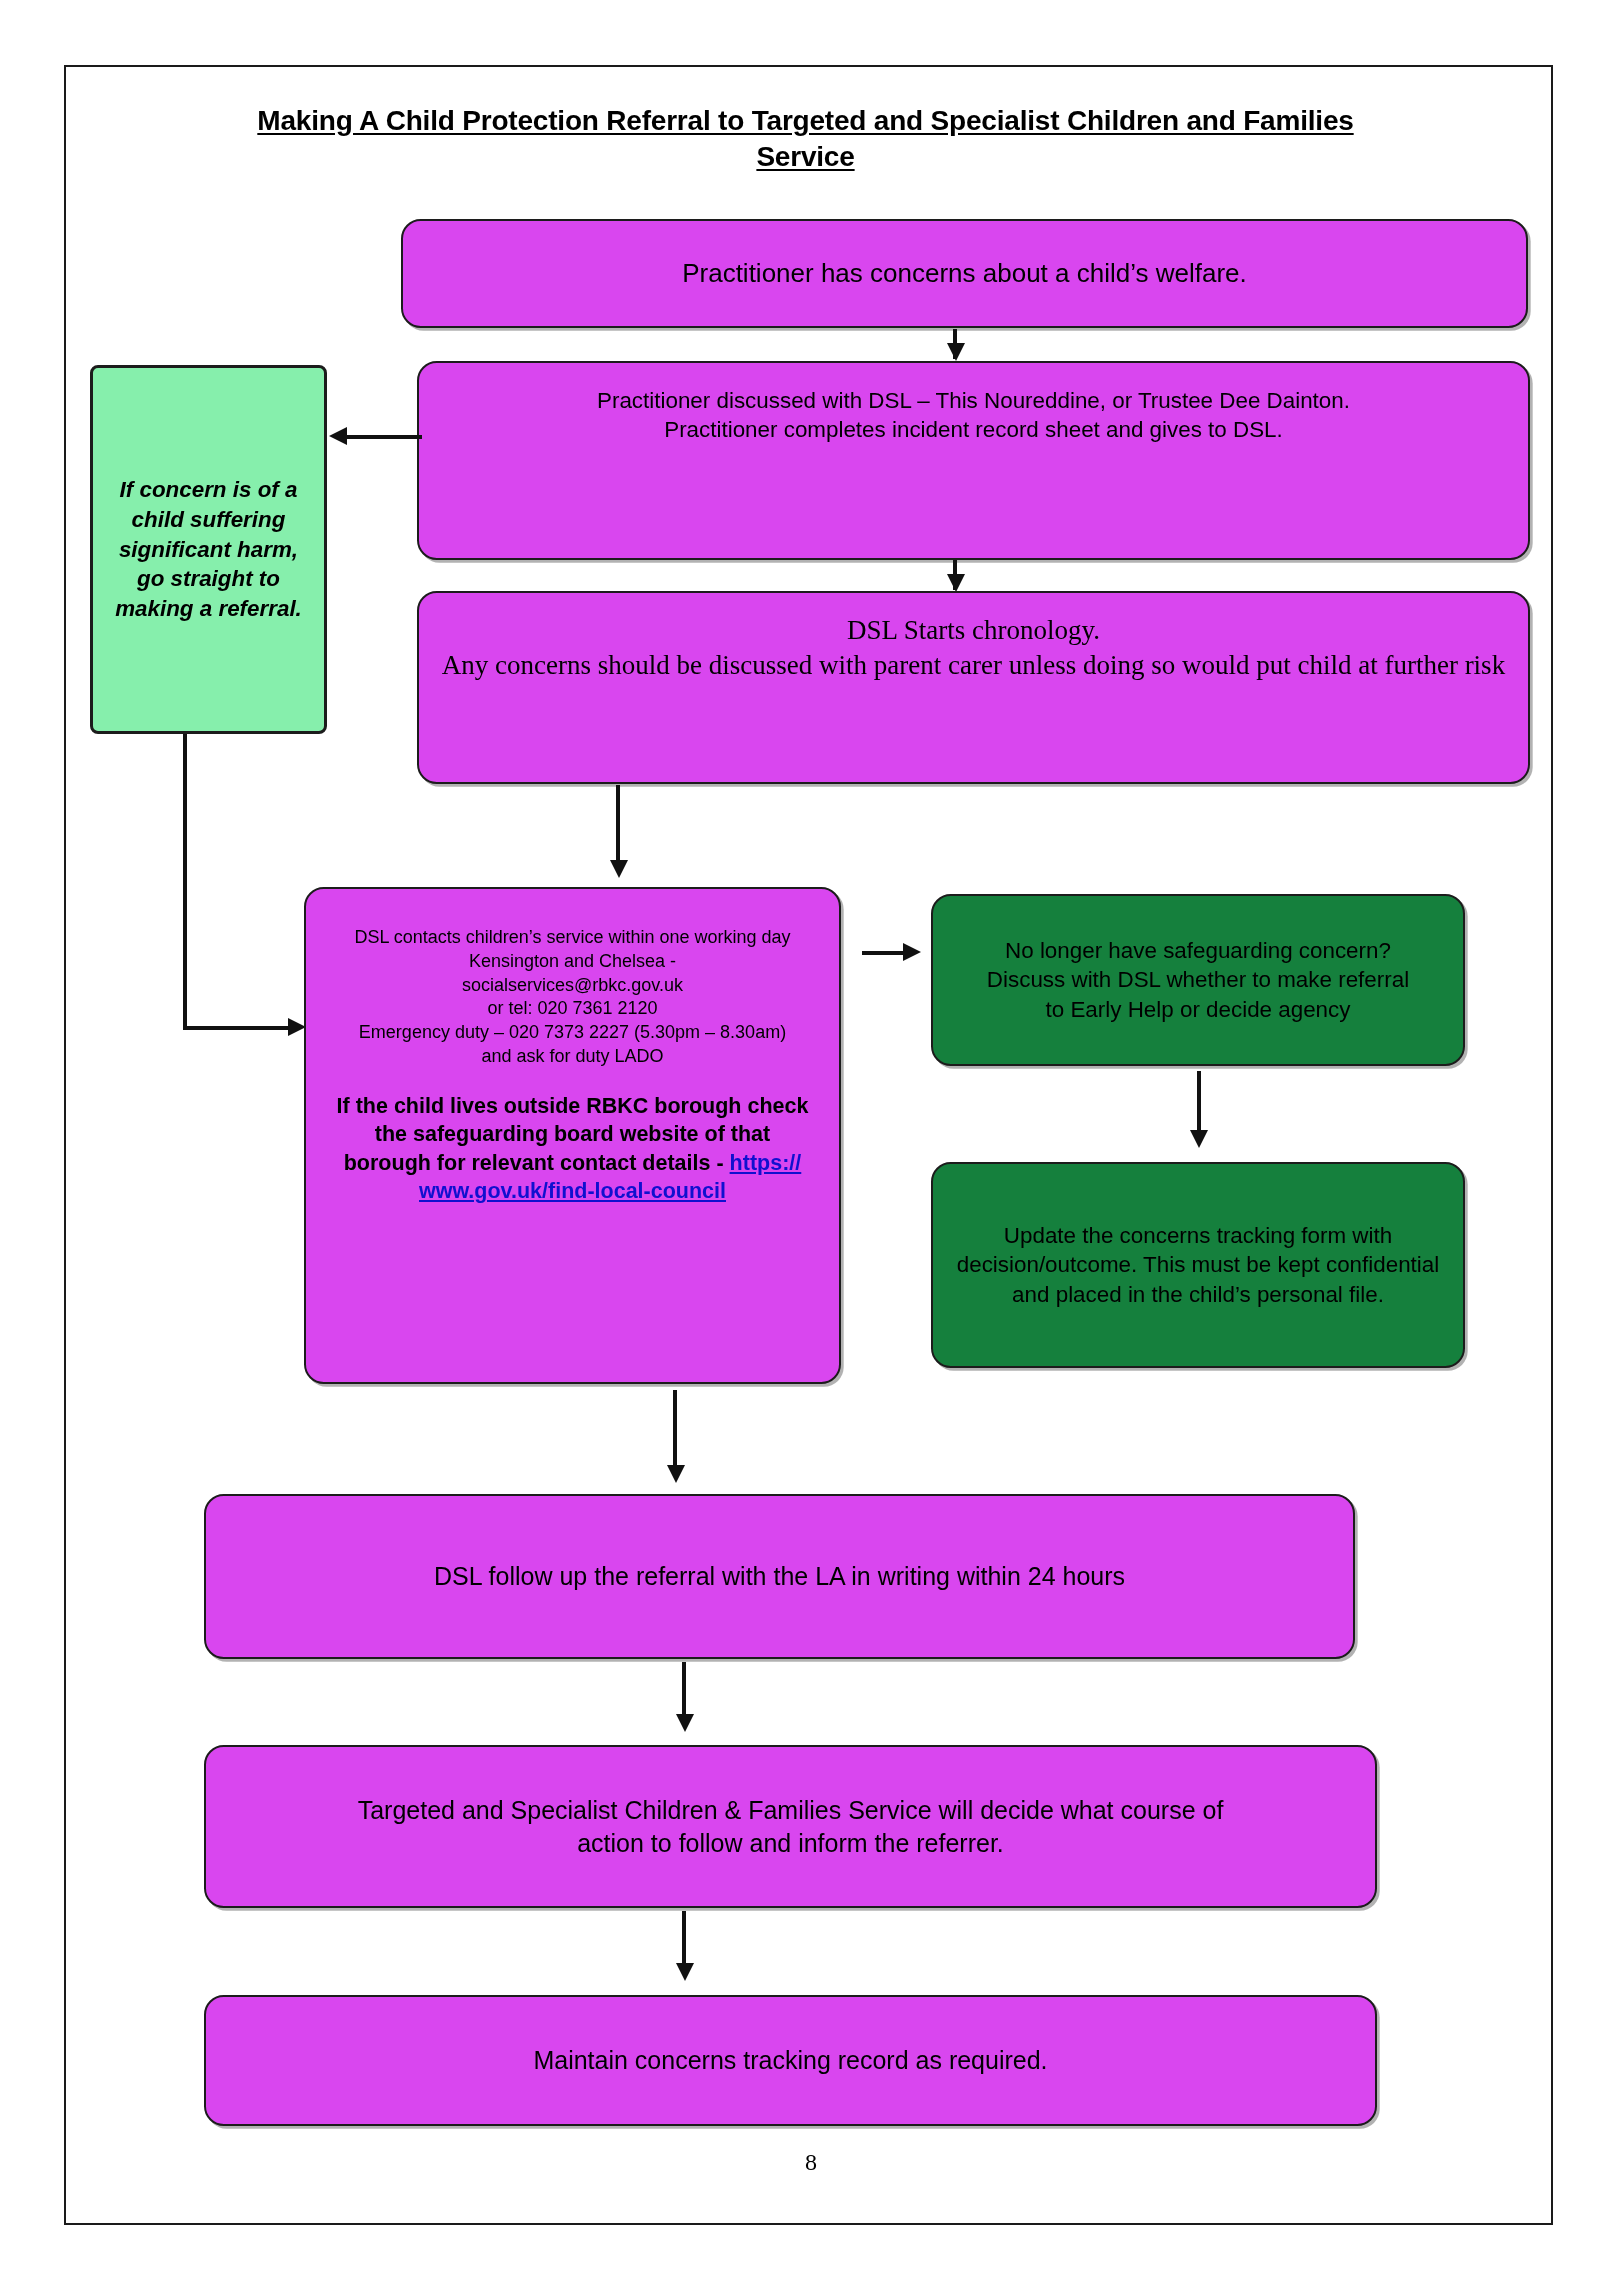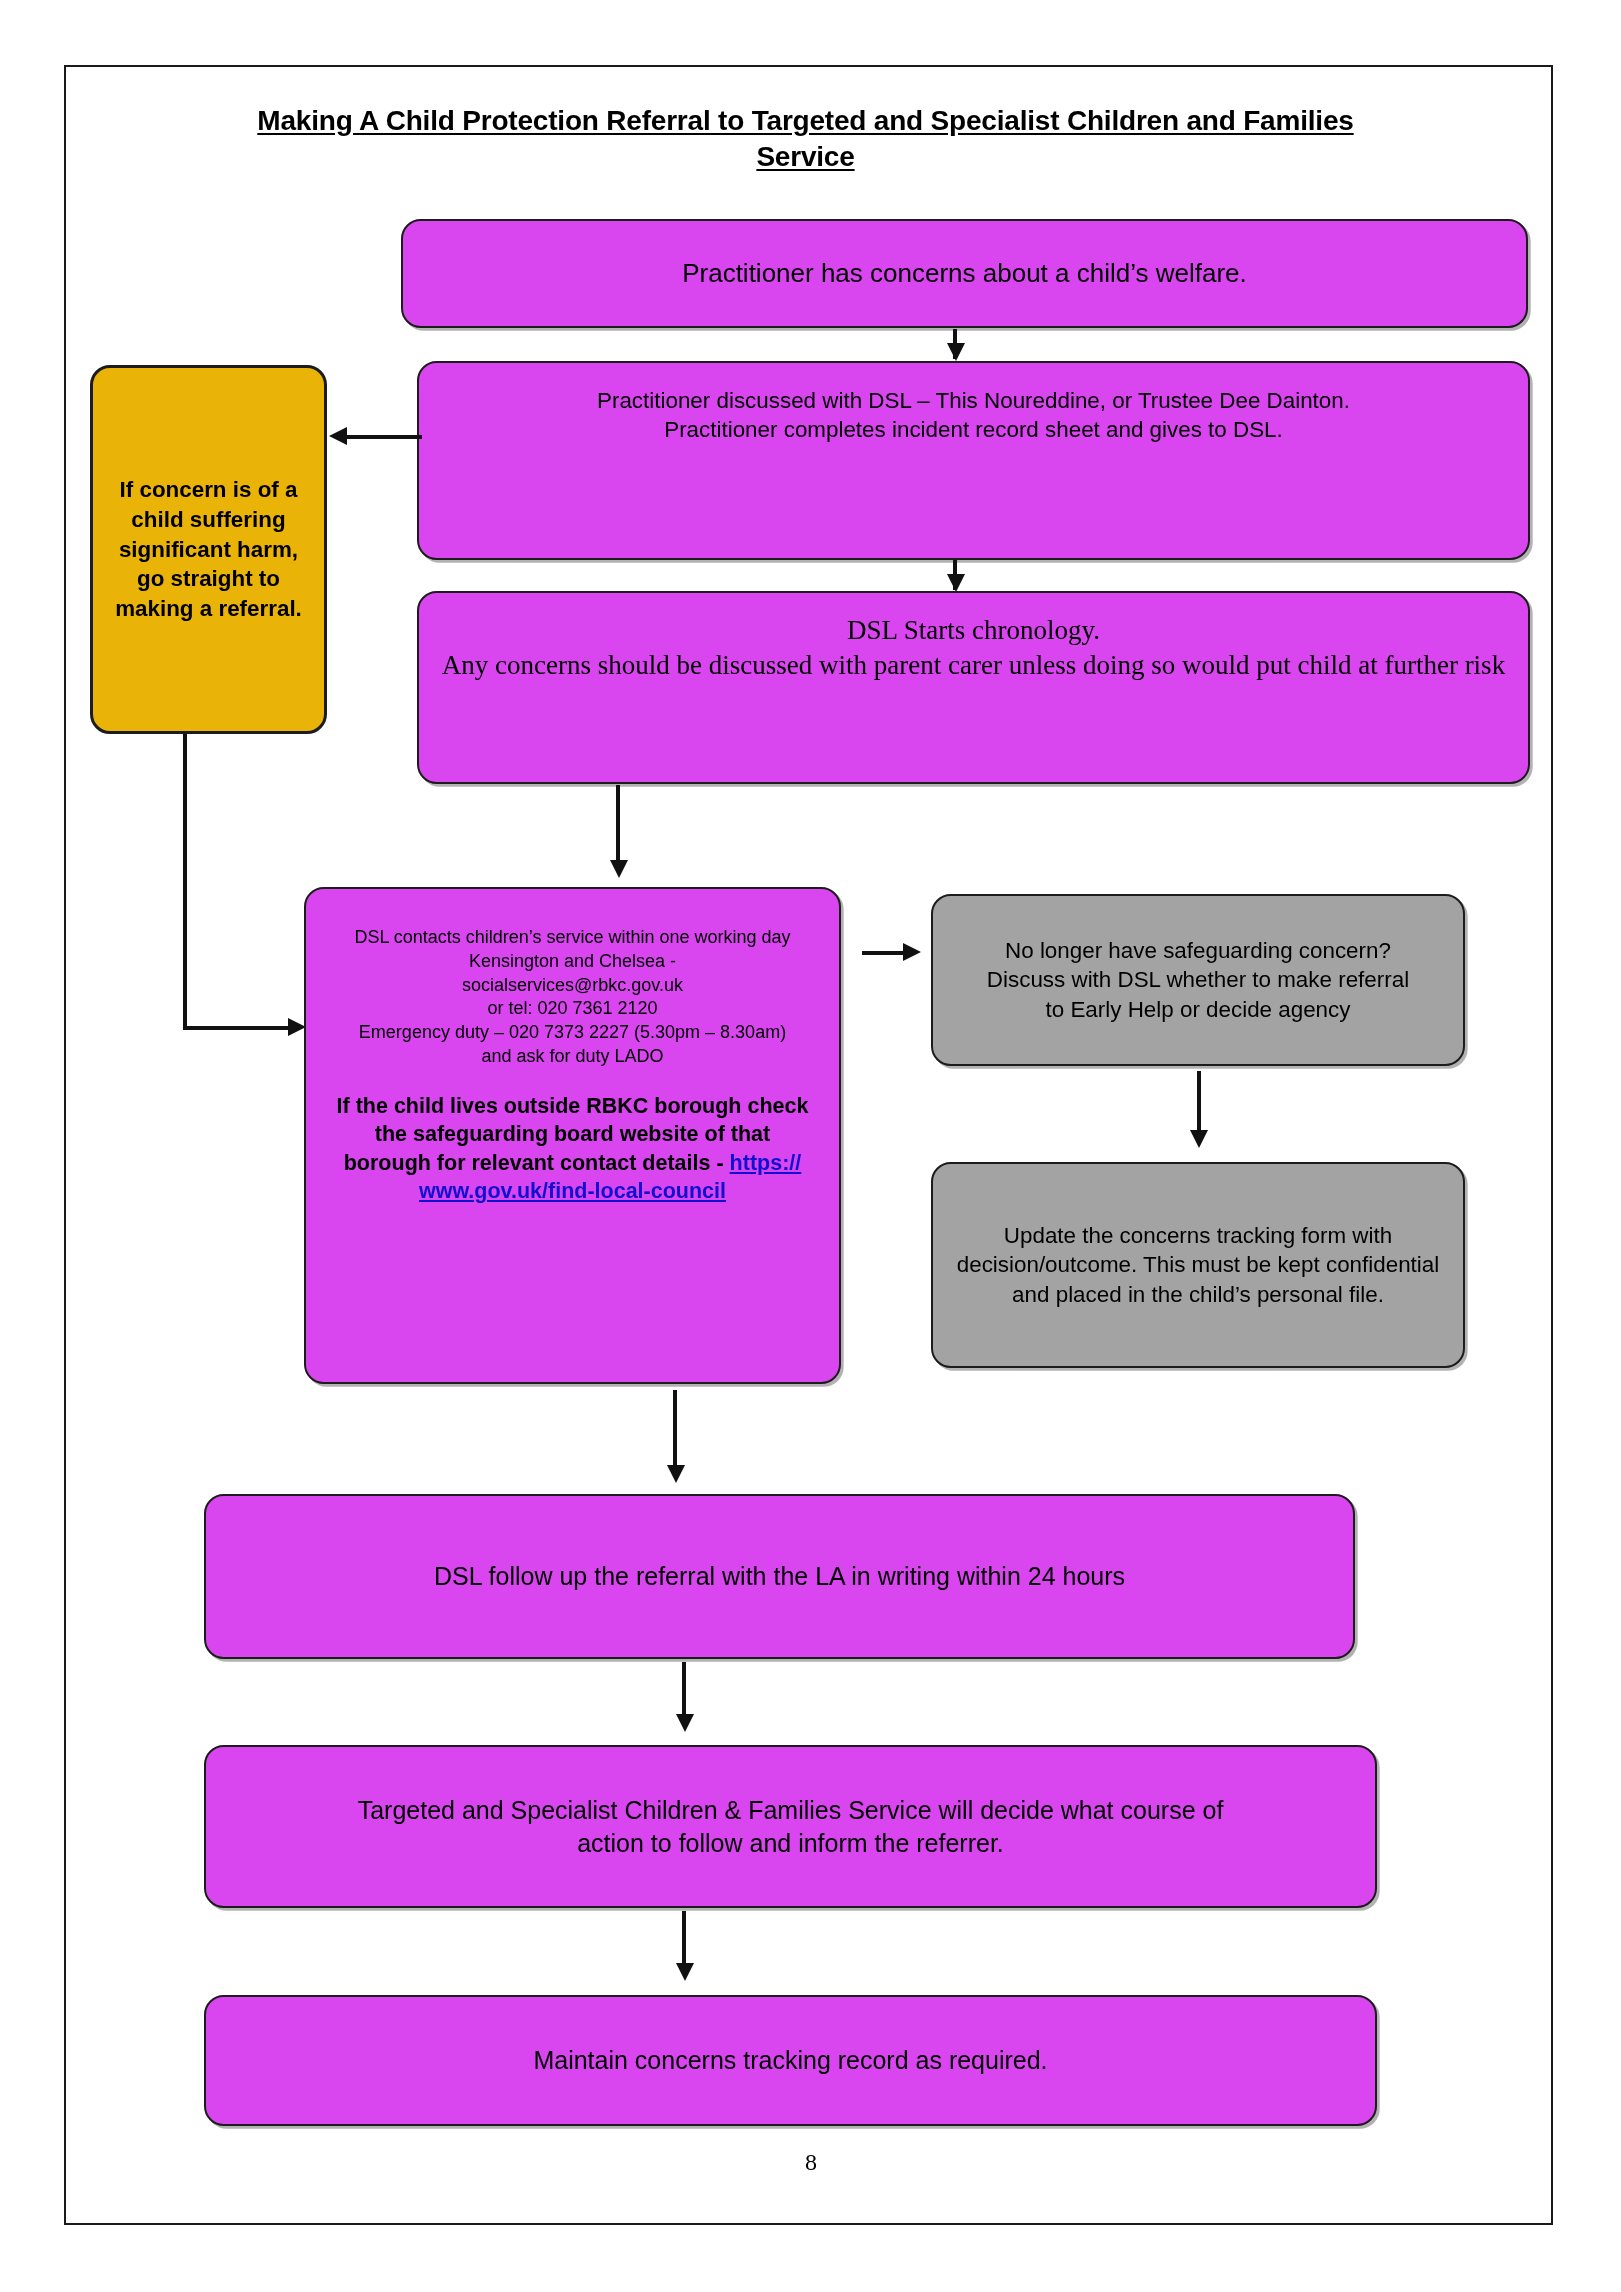--- a/index.html
+++ b/index.html
@@ -57,22 +57,22 @@
     border-radius: 19.7px;
     display: flex;
     align-items: center;
     justify-content: center;
     text-align: center;
     padding: 7.2px 12.5px;
     line-height: 1.3;
     box-shadow: 2.7px 2.7px 0 rgba(0,0,0,0.30);
   }
   .node-yellow { background: #d946ef; }
-  .node-blue   { background: #a3a3a3; }
-  .node-white  { background: #eab308; border-width: 3.6px; border-radius: 20px; box-shadow: none; }
+  .node-blue   { background: #15803d; }
+  .node-white  { background: #86efac; border-width: 3.6px; border-radius: 8px; box-shadow: none; font-style: italic; }
 
   .node .txt { width: 100%; }
 
   
   #n-concern {
     left: 401px; top: 219px; width: 1127px; height: 109px;
     font-size: 26px;
   }
   #n-discuss {
     left: 417px; top: 361px; width: 1113px; height: 199px;

